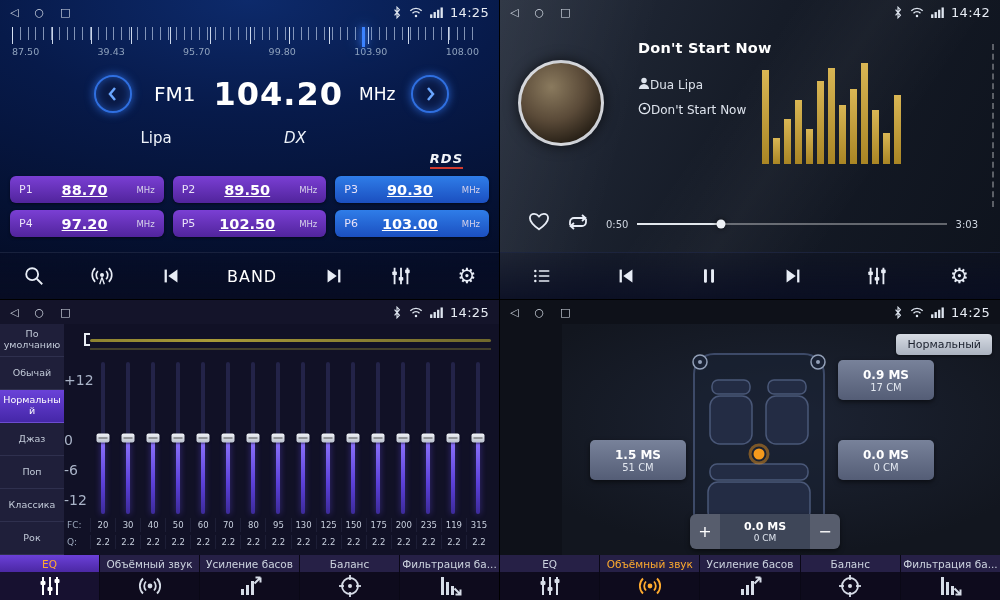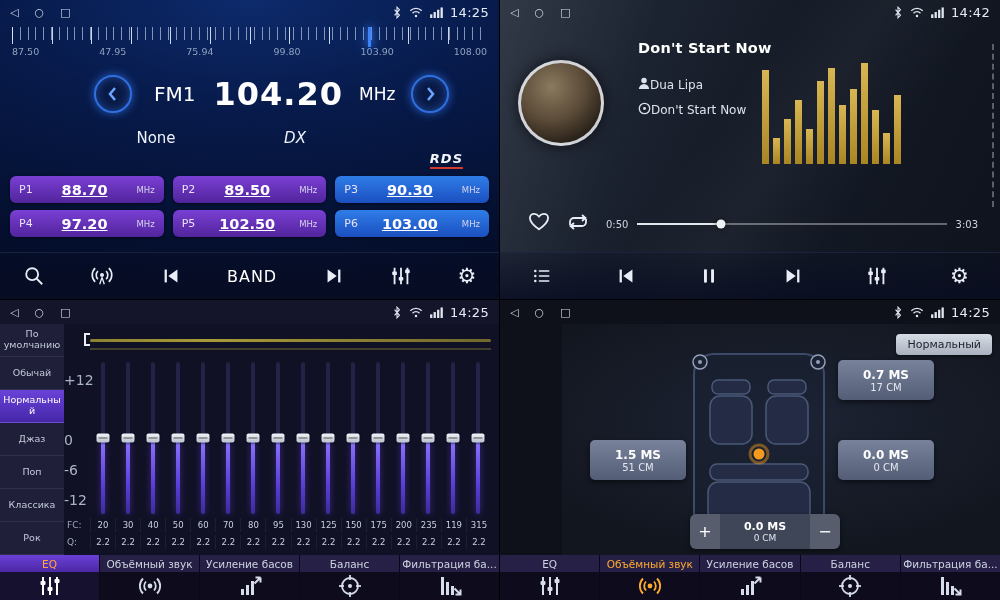--- a/index.html
+++ b/index.html
@@ -13,21 +13,21 @@
   .q-surround { background:#0e1119; }
 
   
   .status { position:absolute; top:0; left:0; right:0; height:24px; display:flex; align-items:center; justify-content:space-between; padding:0 10px; font-size:11px; color:#e6ebf3; z-index:6; }
   .status .nav { display:flex; gap:16px; font-size:11px; color:#dfe6f0; opacity:.92; }
   .status .right { display:flex; align-items:center; gap:7px; }
   .status svg { display:block; color:#dfe6f0; }
   .time { font-size:13px; letter-spacing:.3px; }
 
   
-  .ruler { position:absolute; top:27px; left:12px; right:12px; height:36px; }
+  .ruler { position:absolute; top:27px; left:12px; right:20px; height:36px; }
   .ticks { height:13px; background:repeating-linear-gradient(to right, rgba(195,210,235,.65) 0 1px, transparent 1px 7.8px); }
   .ticks-long { position:absolute; top:0; left:0; right:0; height:17px; background:repeating-linear-gradient(to right, rgba(225,235,250,.9) 0 1px, transparent 1px 39.6px); }
   .freq-marker { position:absolute; top:0; width:3px; height:20px; background:#3b82ff; box-shadow:0 0 7px #3b82ff, 0 0 16px #3b82ff; }
   .scale-labels { display:flex; justify-content:space-between; margin-top:6px; font-size:9.5px; color:#8fa2bd; }
   .freq-row { position:absolute; top:72px; left:0; right:0; height:44px; display:flex; align-items:center; }
   .arrow-btn { width:38px; height:38px; border-radius:50%; background:#0a1a46; border:2px solid #2f6fe0; box-shadow:0 0 10px rgba(47,111,224,.85), inset 0 0 9px rgba(47,111,224,.55); display:flex; align-items:center; justify-content:center; color:#6aa6ff; flex:none; }
   .arrow-left { margin-left:94px; }
   .band-name { margin-left:22px; font-size:20px; color:#fff; }
   .freq-big { margin-left:18px; font-size:32px; font-weight:bold; color:#fff; letter-spacing:1px; }
   .freq-unit { margin-left:16px; font-size:17px; color:#fff; }
@@ -149,22 +149,22 @@
         <span class="time">14:25</span>
       </div>
     </div>
 
     <div class="ruler">
       <div class="ticks"></div>
       <div class="ticks-long"></div>
       <div class="freq-marker" style="left: 75%;"></div>
       <div class="scale-labels">
         <span>87.50</span>
-        <span>47.95</span>
-        <span>75.94</span>
+        <span>39.43</span>
+        <span>95.70</span>
         <span>99.80</span>
         <span>103.90</span>
         <span>108.00</span>
       </div>
     </div>
 
     <div class="freq-row">
       <div class="arrow-btn arrow-left">
           <svg width="14" height="16" viewBox="0 0 14 16" fill="none" stroke="currentColor" stroke-width="2.5">
             <path d="M9 2 L4 8 L9 14"></path>
@@ -173,21 +173,21 @@
       <span class="band-name">FM1</span>
       <span class="freq-big">104.20</span>
       <span class="freq-unit">MHz</span>
       <div class="arrow-btn arrow-right">
           <svg width="14" height="16" viewBox="0 0 14 16" fill="none" stroke="currentColor" stroke-width="2.5">
             <path d="M5 2 L10 8 L5 14"></path>
           </svg>
         </div>
     </div>
 
-    <span class="mode-none">None</span>
+    <span class="mode-none">Lipa</span>
     <span class="mode-dx">DX</span>
     <span class="rds">RDS</span>
 
     <div class="preset-grid">
         <div class="preset">
           <span class="p-id">P1</span>
           <span class="p-freq">88.70</span>
           <span class="p-unit">MHz</span>
         </div>
         <div class="preset">
@@ -701,21 +701,21 @@
           <rect x="26" y="50" width="42" height="48" rx="10"></rect>
           <rect x="82" y="50" width="42" height="48" rx="10"></rect>
           <rect x="26" y="118" width="98" height="16" rx="7"></rect>
           <rect x="24" y="136" width="102" height="40" rx="10"></rect>
         </g>
         <circle cx="75" cy="108" r="9" fill="none" stroke="rgba(245,154,28,.45)" stroke-width="3"></circle>
         <circle cx="75" cy="108" r="5.5" fill="#f59a1c"></circle>
       </svg>
 
       <div class="delay-btn delay-fr">
-        <span class="delay-ms">0.7 MS</span>
+        <span class="delay-ms">0.9 MS</span>
         <span class="delay-cm">17 CM</span>
       </div>
       <div class="delay-btn delay-rl">
         <span class="delay-ms">1.5 MS</span>
         <span class="delay-cm">51 CM</span>
       </div>
       <div class="delay-btn delay-rr">
         <span class="delay-ms">0.0 MS</span>
         <span class="delay-cm">0 CM</span>
       </div>

